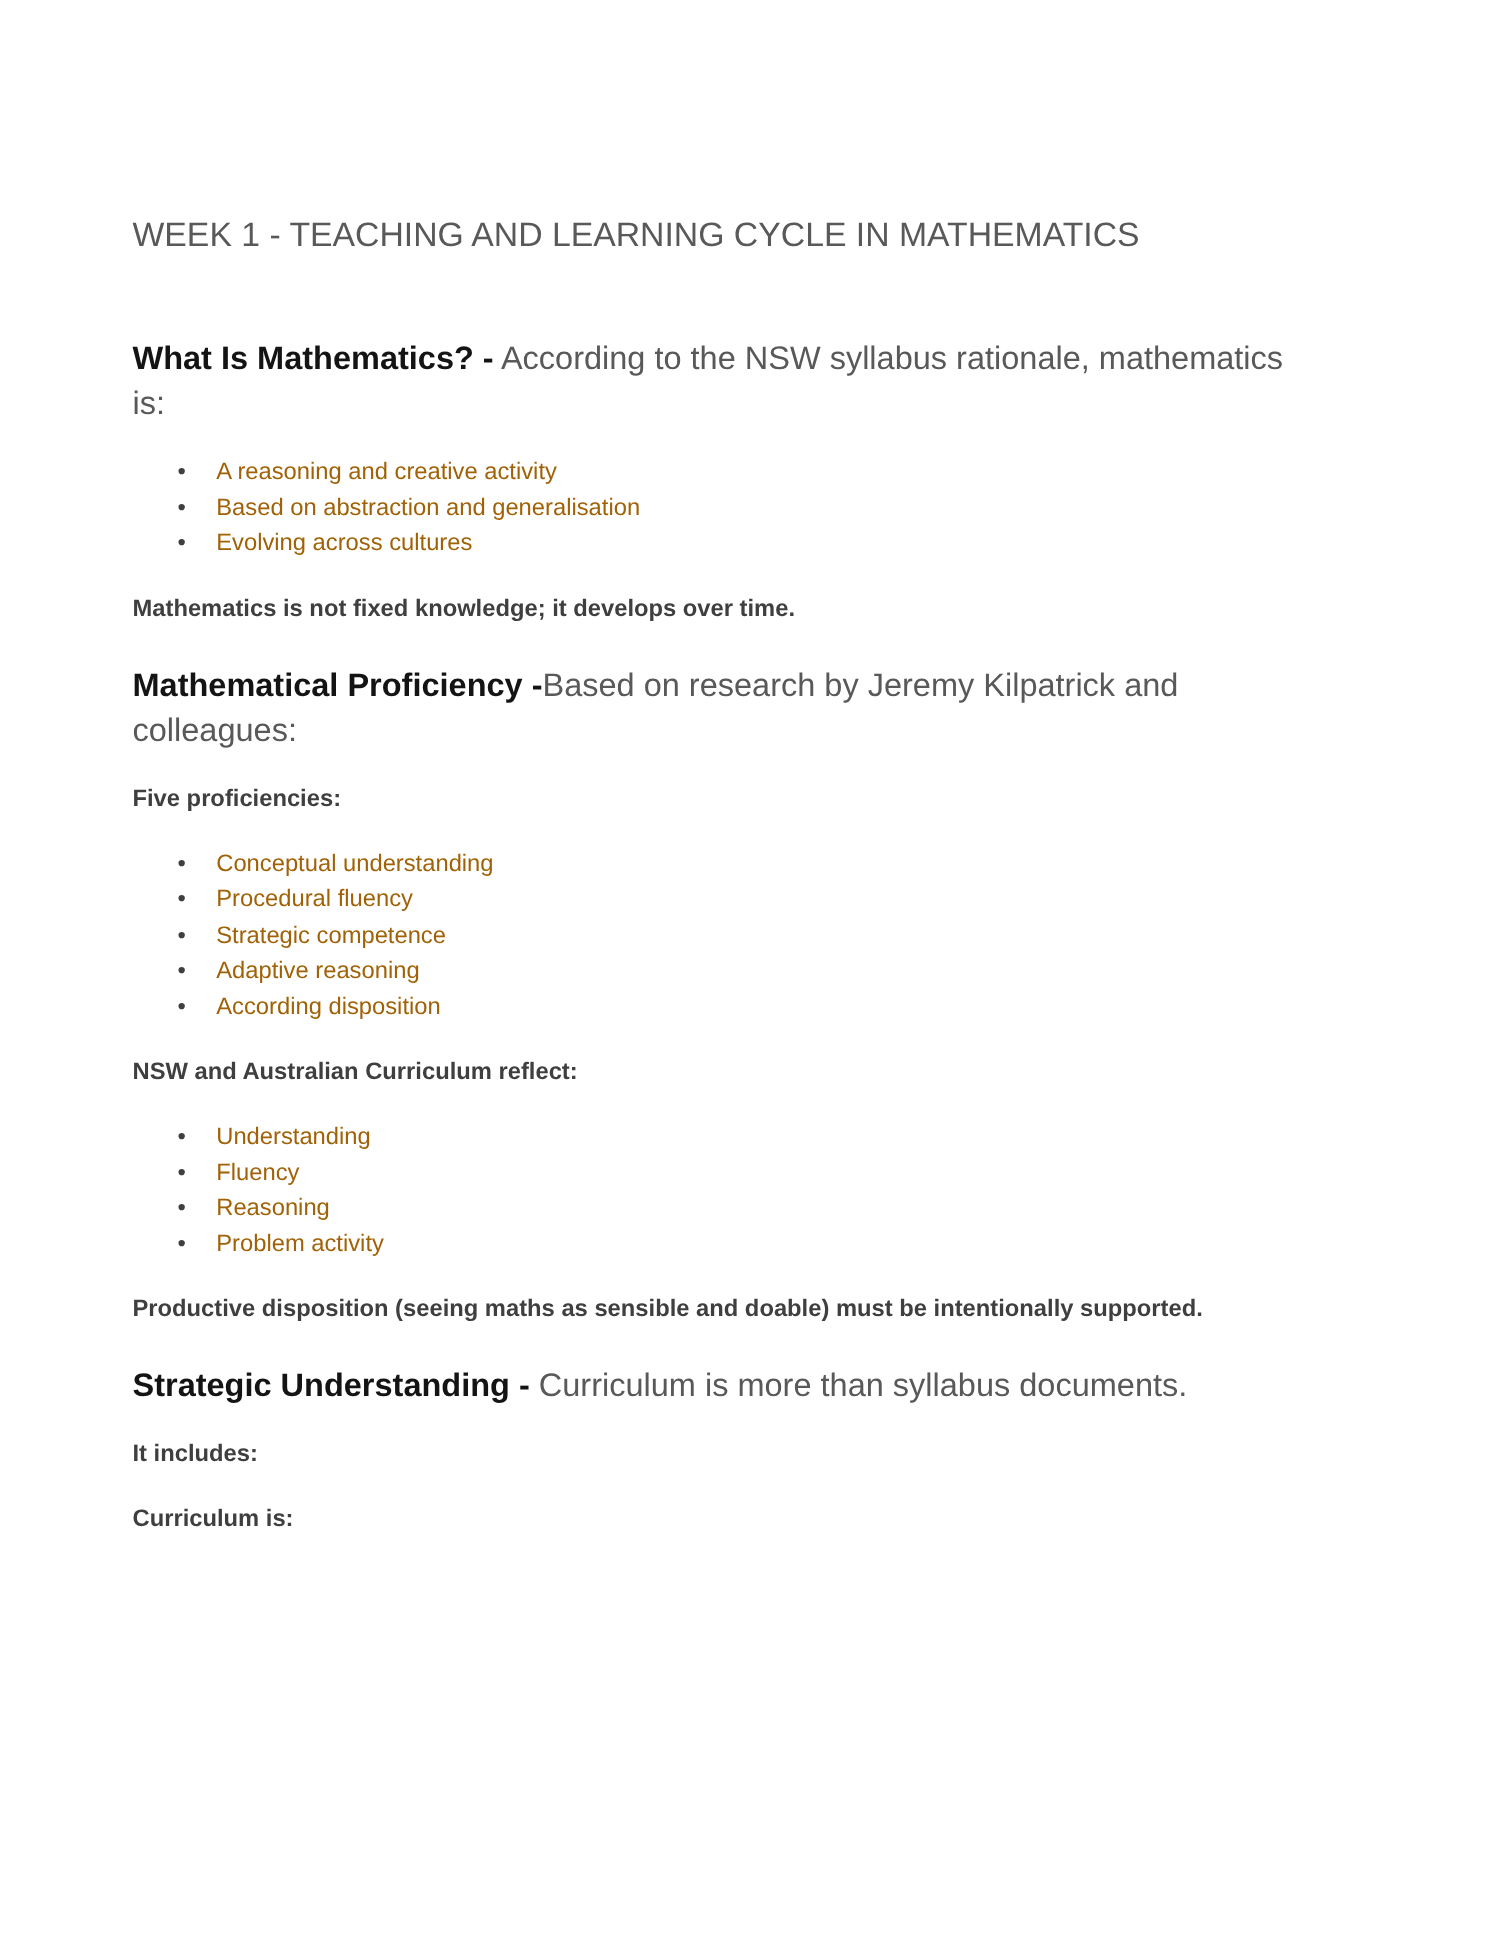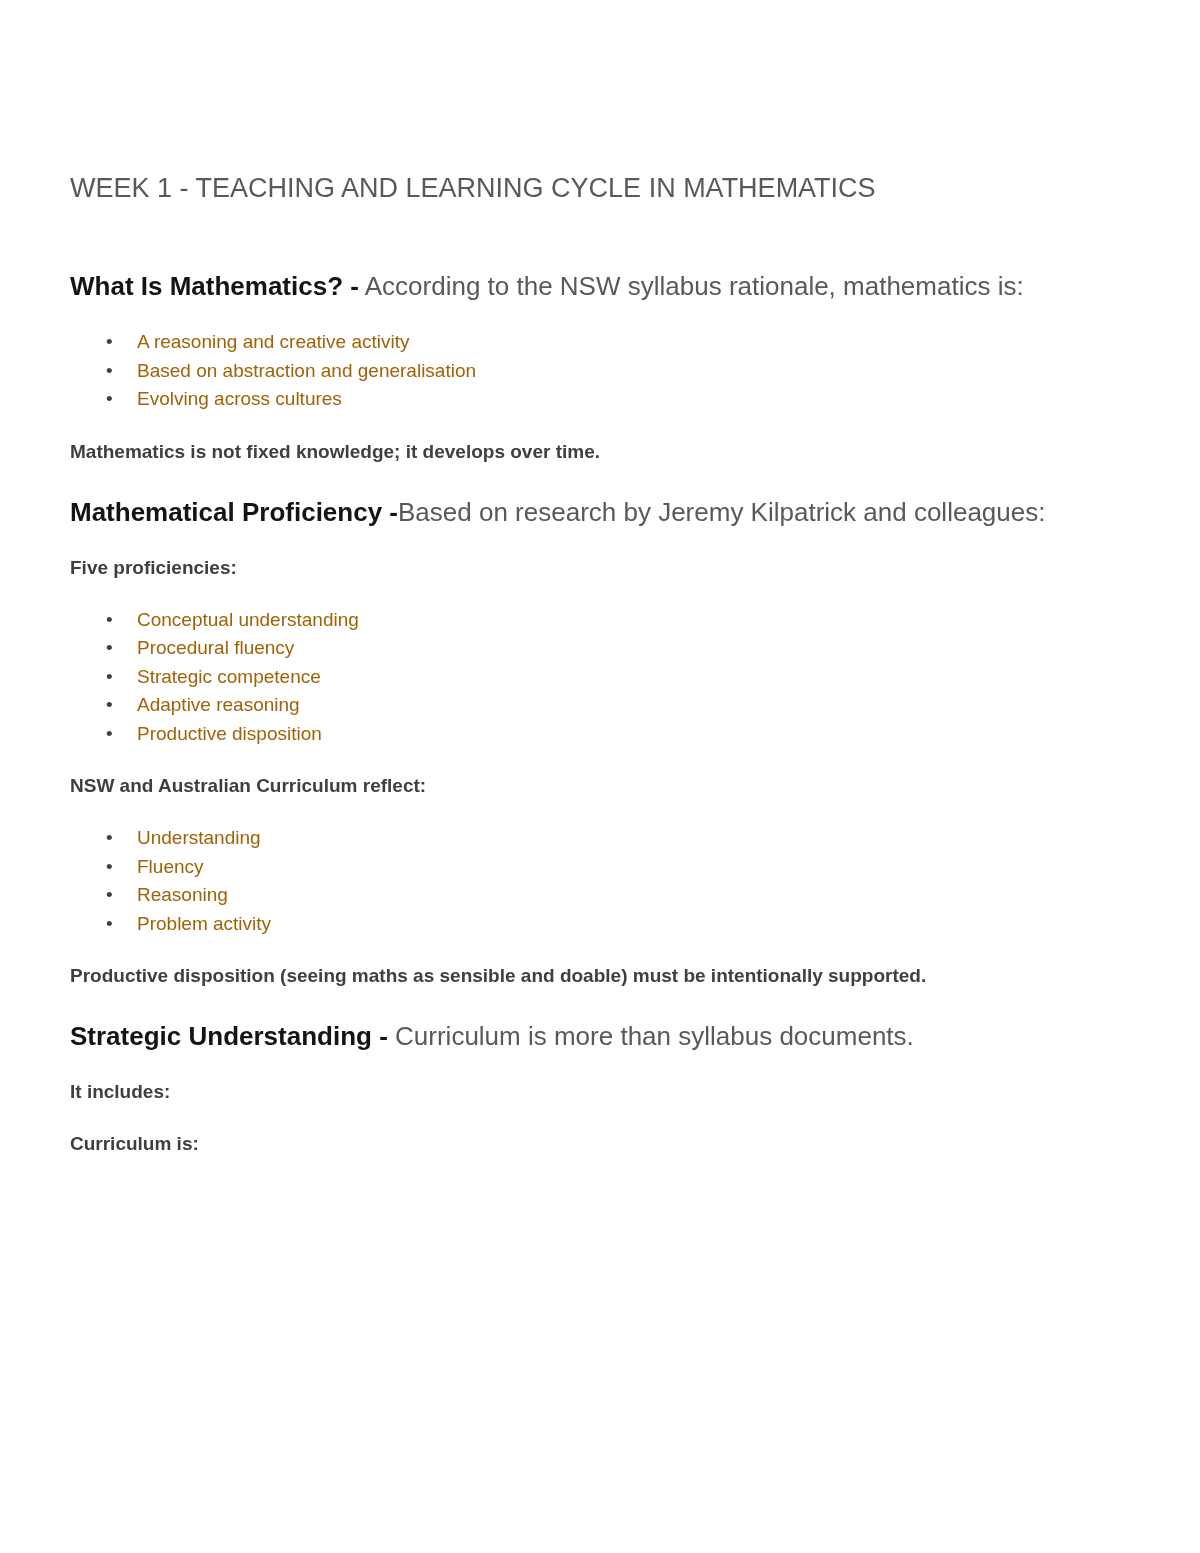--- a/index.html
+++ b/index.html
@@ -5,21 +5,21 @@
   html, body {
     margin: 0;
     padding: 0;
     background: #ffffff;
   }
   .page {
     position: relative;
     width: 1200px;
     height: 1553px;
     box-sizing: border-box;
-    padding: 170px 143px 60px 70px;
+    padding: 170px 143px 60px 106px;
     background: #ffffff;
     font-family: "Liberation Sans", sans-serif;
     overflow: hidden;
   }
   .doc-title {
     font-size: 27px;
     line-height: 36px;
     font-weight: 400;
     color: #595959;
     margin: 0 0 62px 0;
@@ -80,21 +80,21 @@
 
   <h2 class="section-heading"><b>Mathematical Proficiency -</b><span>Based on research by Jeremy Kilpatrick and colleagues:</span></h2>
 
   <p class="body">Five proficiencies:</p>
 
   <ul class="bullets">
     <li>Conceptual understanding</li>
     <li>Procedural fluency</li>
     <li>Strategic competence</li>
     <li>Adaptive reasoning</li>
-    <li>Productive disposition</li>
+    <li>According disposition</li>
   </ul>
 
   <p class="body">NSW and Australian Curriculum reflect:</p>
 
   <ul class="bullets">
     <li>Understanding</li>
     <li>Fluency</li>
     <li>Reasoning</li>
     <li>Problem activity</li>
   </ul>

